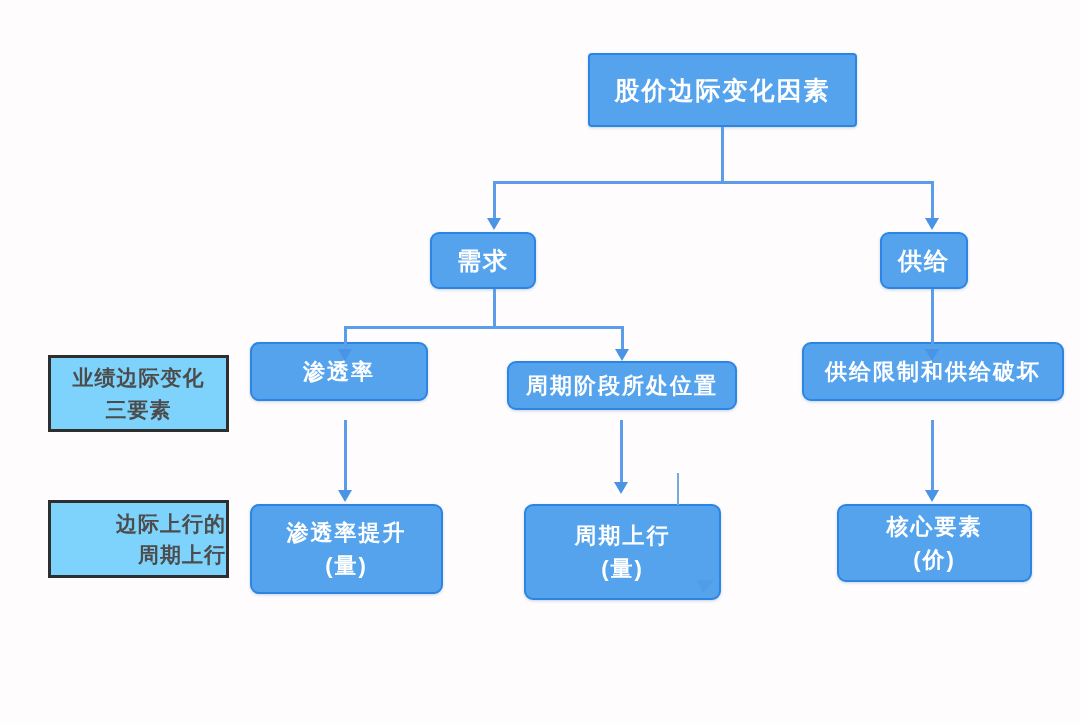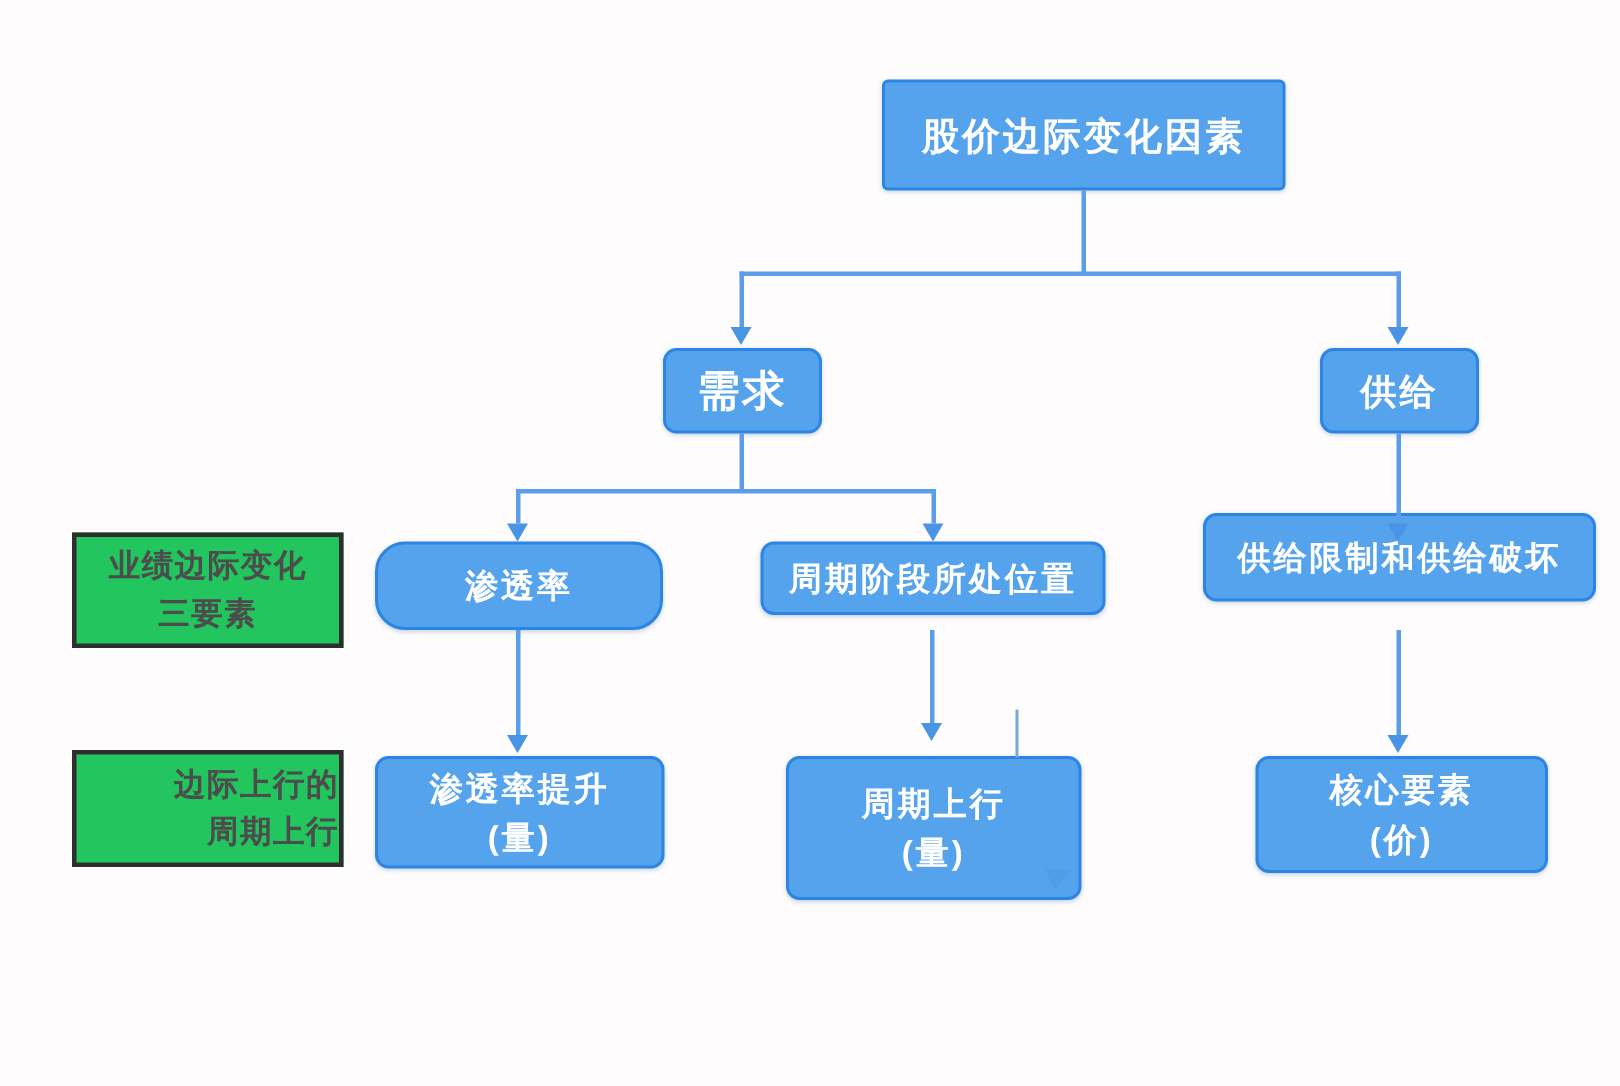--- a/index.html
+++ b/index.html
@@ -19,33 +19,33 @@
     border-radius:9px;
     color:#ffffff;
     font-weight:bold;
     display:flex;flex-direction:column;align-items:center;justify-content:center;
     text-align:center;
     box-shadow:0 1px 3px rgba(40,90,160,0.25);
     letter-spacing:2px;
     box-sizing:border-box;
   }
   .node-root{left:588px;top:53px;width:269px;height:74px;font-size:25px;border-radius:4px;}
-  .node-demand{left:442px;top:232px;width:106px;height:57px;font-size:28px;}
-  .node-supply{left:880px;top:232px;width:106px;height:57px;font-size:24px;}
-  .node-f1{left:250px;top:361px;width:192px;height:59px;font-size:22px;border-radius:20px;}
+  .node-demand{left:430px;top:232px;width:106px;height:57px;font-size:24px;}
+  .node-supply{left:880px;top:232px;width:88px;height:57px;font-size:24px;}
+  .node-f1{left:250px;top:342px;width:178px;height:59px;font-size:22px;}
   .node-f2{left:507px;top:361px;width:230px;height:49px;font-size:22px;}
   .node-f3{left:802px;top:342px;width:262px;height:59px;font-size:22px;}
-  .node-o1{left:250px;top:504px;width:193px;height:75px;font-size:22px;line-height:1.5;}
+  .node-o1{left:250px;top:504px;width:193px;height:90px;font-size:22px;line-height:1.5;}
   .node-o2{left:524px;top:504px;width:197px;height:96px;font-size:22px;line-height:1.5;}
   .node-o3{left:837px;top:504px;width:195px;height:78px;font-size:22px;line-height:1.5;}
 
   
   .side-label{
     position:absolute;
-    background:#22c55e;
+    background:#7dd3fc;
     border:3px solid #2e2e2e;
     color:#4c4c4c;
     font-weight:bold;
     font-size:21px;
     line-height:1.5;
     display:flex;flex-direction:column;align-items:center;justify-content:center;
     text-align:center;
     letter-spacing:1px;
     box-sizing:border-box;
   }

